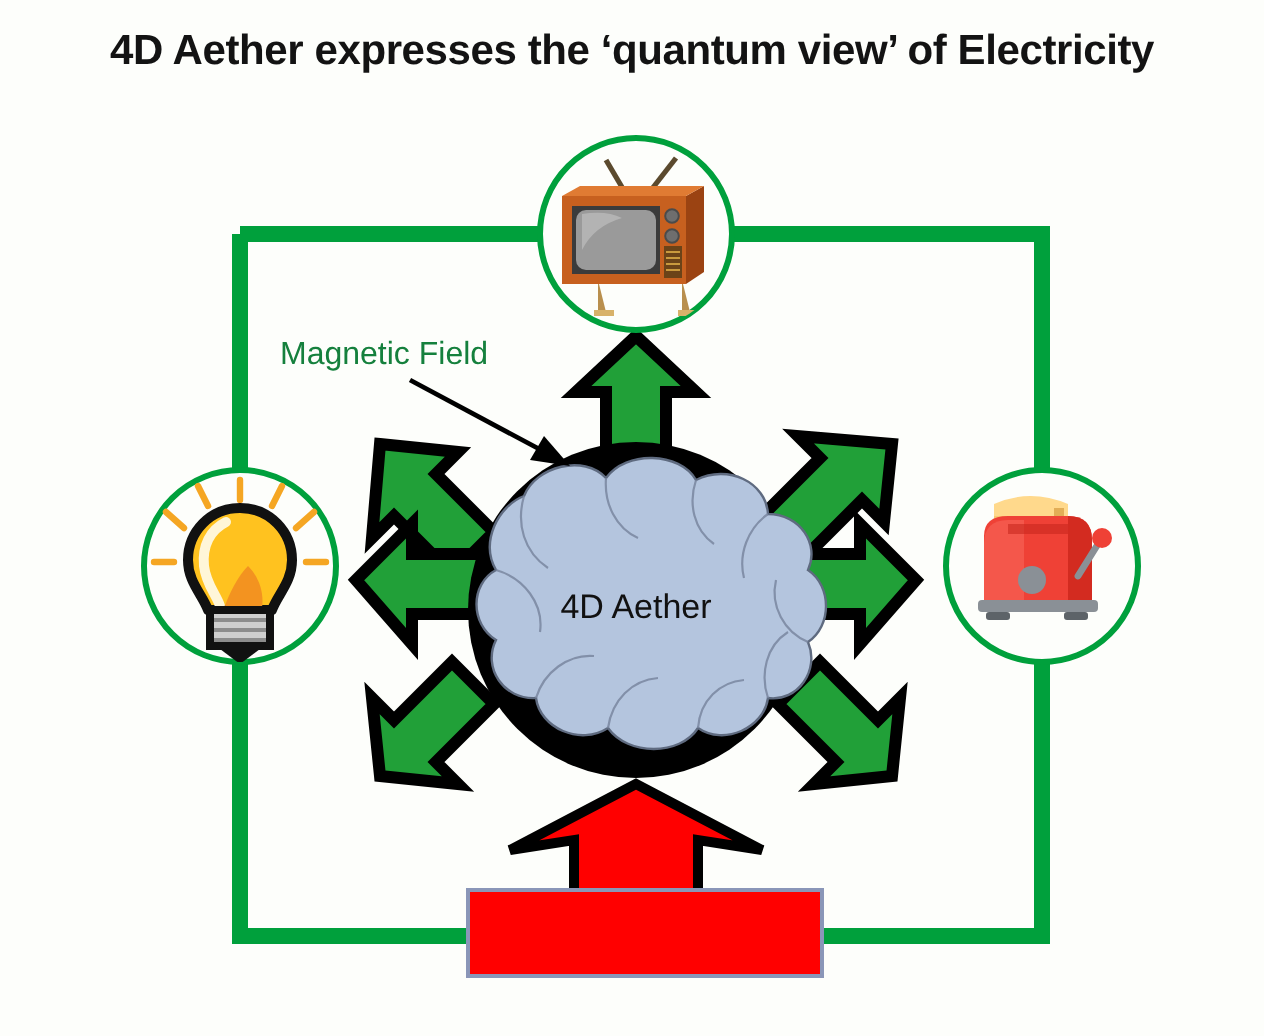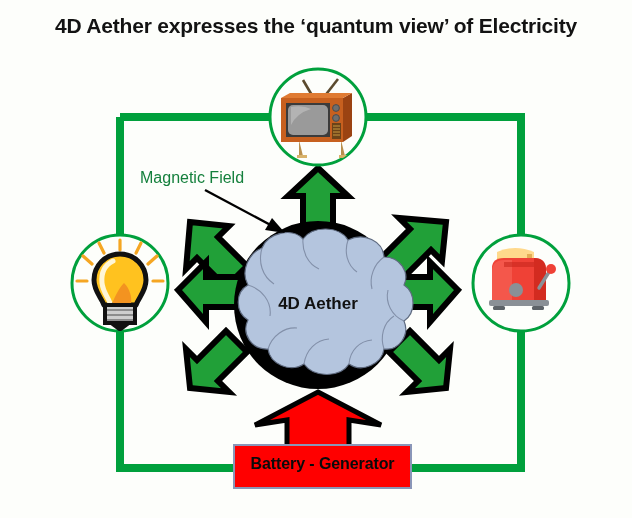--- a/index.html
+++ b/index.html
@@ -43,21 +43,21 @@
     position: absolute;
     font-family: "Liberation Sans", sans-serif;
     pointer-events: none;
   }
   #aether-label {
     left: 233px;
     top: 294px;
     width: 170px;
     text-align: center;
     font-size: 17px;
-    font-weight: bold;
+    font-weight: normal;
     color: #111111;
   }
   #magnetic-label {
     left: 140px;
     top: 169px;
     font-size: 16px;
     color: #15803d;
     white-space: nowrap;
   }
   #battery-label {
@@ -254,15 +254,14 @@
 
     <g>
       <rect x="234" y="445" width="177" height="43" fill="#ff0000" stroke="#8a96b8" stroke-width="2"></rect>
     </g>
   </svg>
 
   <div class="node-label" id="magnetic-label">Magnetic Field</div>
 
   <div class="node-label" id="aether-label">4D Aether</div>
 
-  <div class="node-label" id="battery-label">Battery - Generator</div>
 
 </div>
 
 </body></html>

